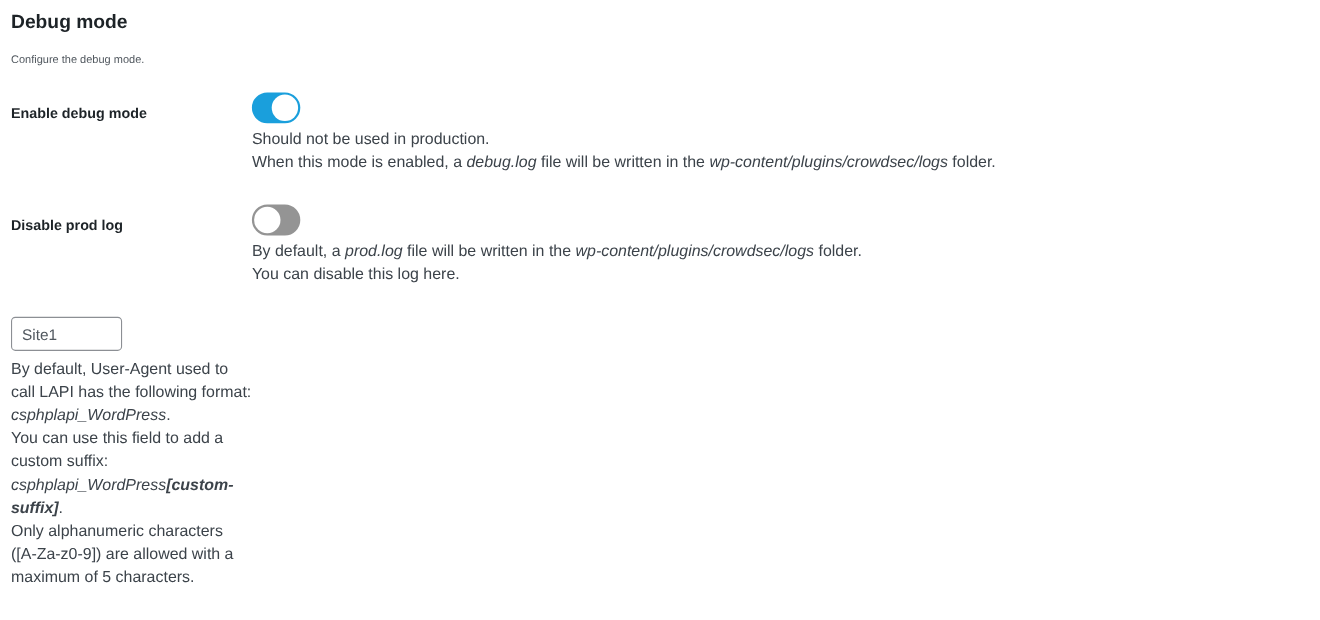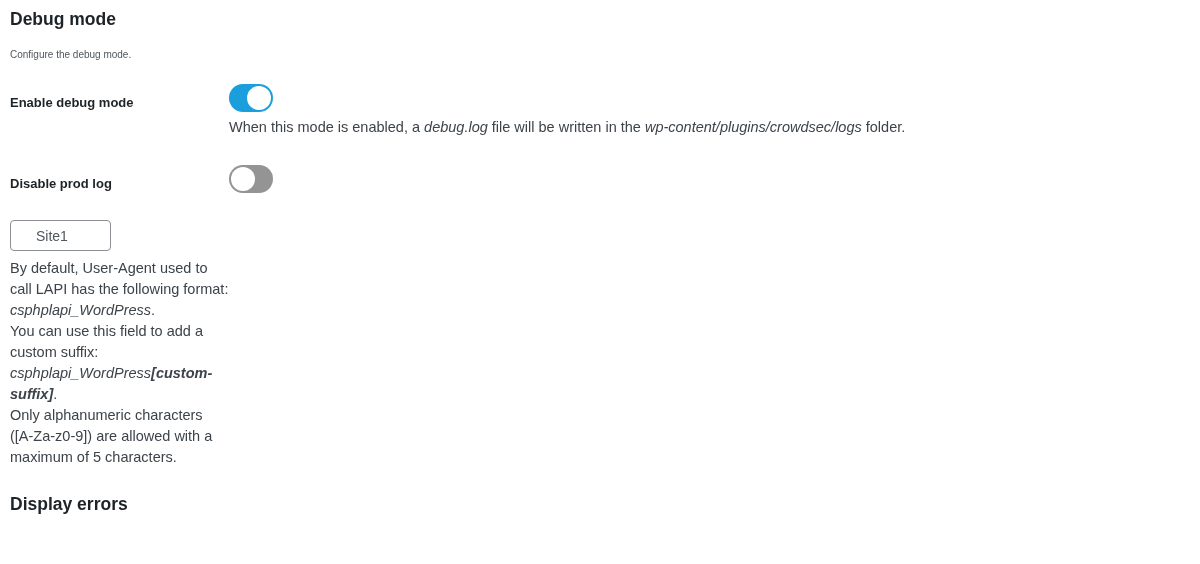--- a/index.html
+++ b/index.html
@@ -63,21 +63,21 @@
     border-radius: 50%;
     background: #ffffff;
   }
   .toggle[data-state="on"]  .knob { left: 18px; }
   .toggle[data-state="off"] .knob { left: 2px; }
 
   .text-input {
     width: 101px; height: 31px;
     border: 1px solid var(--input-border);
     border-radius: 4px;
-    padding: 0 25px;
+    padding: 0 9px;
     font-family: "Liberation Sans", "DejaVu Sans", sans-serif;
     font-size: 14px;
     color: var(--muted-text);
     background: #fff;
     outline: none;
   }
 
   .desc { margin-top: 5px; }
   .desc.after-input { margin-top: 7px; }
   .desc-line {
@@ -99,30 +99,35 @@
 
   <div class="rows">
 
     <div class="row">
       <div class="row-label">Enable debug mode</div>
       <div class="row-content">
         <div class="toggle" data-state="on">
           <div class="knob"></div>
         </div>
         <div class="desc">
+          <p class="desc-line"><span>Should not be used in production.</span></p>
           <p class="desc-line"><span>When this mode is enabled, a </span><span class="seg-i">debug.log</span><span> file will be written in the </span><span class="seg-i">wp-content/plugins/crowdsec/logs</span><span> folder.</span></p>
         </div>
       </div>
     </div>
 
     <div class="row">
       <div class="row-label">Disable prod log</div>
       <div class="row-content">
         <div class="toggle" data-state="off">
           <div class="knob"></div>
+        </div>
+        <div class="desc">
+          <p class="desc-line"><span>By default, a </span><span class="seg-i">prod.log</span><span> file will be written in the </span><span class="seg-i">wp-content/plugins/crowdsec/logs</span><span> folder.</span></p>
+          <p class="desc-line"><span>You can disable this log here.</span></p>
         </div>
       </div>
     </div>
 
     <div class="row">
       <div class="row-content">
         <input type="text" class="text-input" value="Site1" style="">
         <div class="desc after-input">
           <p class="desc-line"><span>By default, User-Agent used to call LAPI has the following format: </span><span class="seg-i">csphplapi_WordPress</span><span>.</span></p>
           <p class="desc-line"><span>You can use this field to add a custom suffix: </span><span class="seg-i">csphplapi_WordPress</span><span class="seg-i seg-b">[custom-suffix]</span><span>.</span></p>

